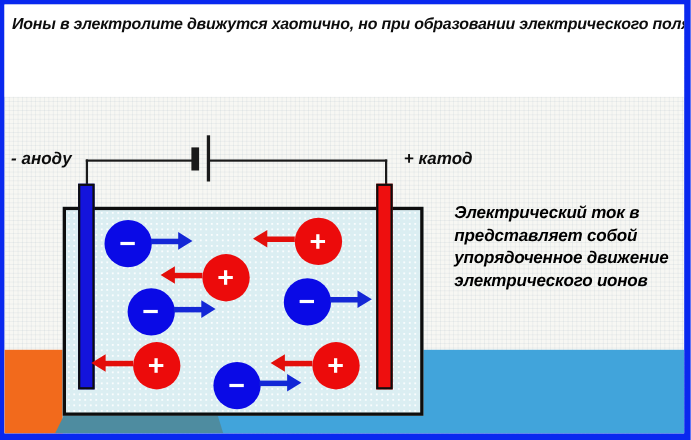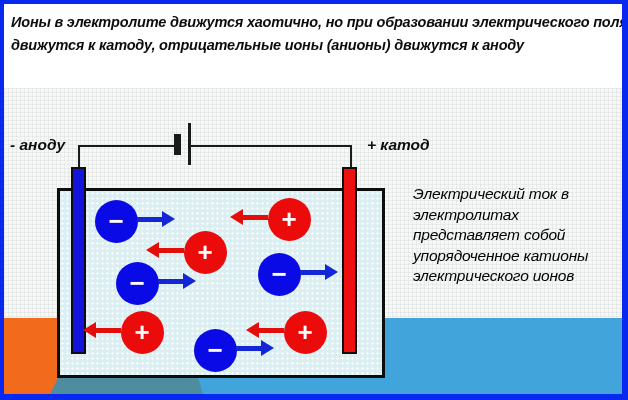--- a/index.html
+++ b/index.html
@@ -69,21 +69,21 @@
     position:absolute;z-index:7;
     font-size:15.5px;font-weight:bold;font-style:italic;color:#0d0d0d;
     white-space:nowrap;
   }
   .cathode-label{left:6px;top:132px;}
   .anode-label{left:363px;top:132px;}
   .side-note{
     position:absolute;left:409px;top:180px;width:210px;z-index:5;
   }
   .side-line{
-    font-size:15.5px;font-weight:normal;font-style:italic;color:#000;
+    font-size:15.5px;font-weight:bold;font-style:italic;color:#000;
     line-height:20.5px;white-space:nowrap;letter-spacing:-0.2px;
   }
   .ion{
     position:absolute;width:43px;height:43px;border-radius:50%;
     display:flex;align-items:center;justify-content:center;
     color:#ffffff;font-weight:bold;font-size:26px;line-height:1;
     z-index:7;
   }
   .ion.negative{background:#0A0AE6;}
   .ion.positive{background:#EC0B0B;}
@@ -101,21 +101,20 @@
   .arrow.left.pos .head{border-right:13px solid #E30E0A;}
 </style>
 </head>
 <body>
 
 <div class="frame">
   <div class="stage">
 
     <div class="top-band">
       <div class="top-line">Ионы в электролите движутся хаотично, но при образовании электрического поля</div>
-      <div class="top-line">движутся к катоду, отрицательные ионы (анионы) движутся к аноду</div>
     </div>
 
     <div class="bg-orange"></div>
     <div class="bg-sky"></div>
     <div class="bg-teal"></div>
 
     <div class="tank"></div>
 
     <div class="wire wire-left-v"></div>
     <div class="wire wire-left-h"></div>
@@ -125,23 +124,22 @@
     <div class="wire wire-right-v"></div>
 
     <div class="electrode cathode"></div>
     <div class="electrode anode"></div>
 
     <div class="terminal-label cathode-label">- аноду</div>
     <div class="terminal-label anode-label">+ катод</div>
 
     <div class="side-note">
       <div class="side-line">Электрический ток в</div>
-      <div class="side-line">электролитах</div>
       <div class="side-line">представляет собой</div>
-      <div class="side-line">упорядоченное катионы</div>
+      <div class="side-line">упорядоченное движение</div>
       <div class="side-line">электрического ионов</div>
     </div>
 
     <div id="ions-layer">
         <div class="ion negative" style="left: 90.5px; top: 195.5px;">
           <span>−</span>
         </div>
         <div class="arrow right neg" style="top: 207px; left: 133px;">
           <div class="bar"></div>
           <div class="head"></div>

